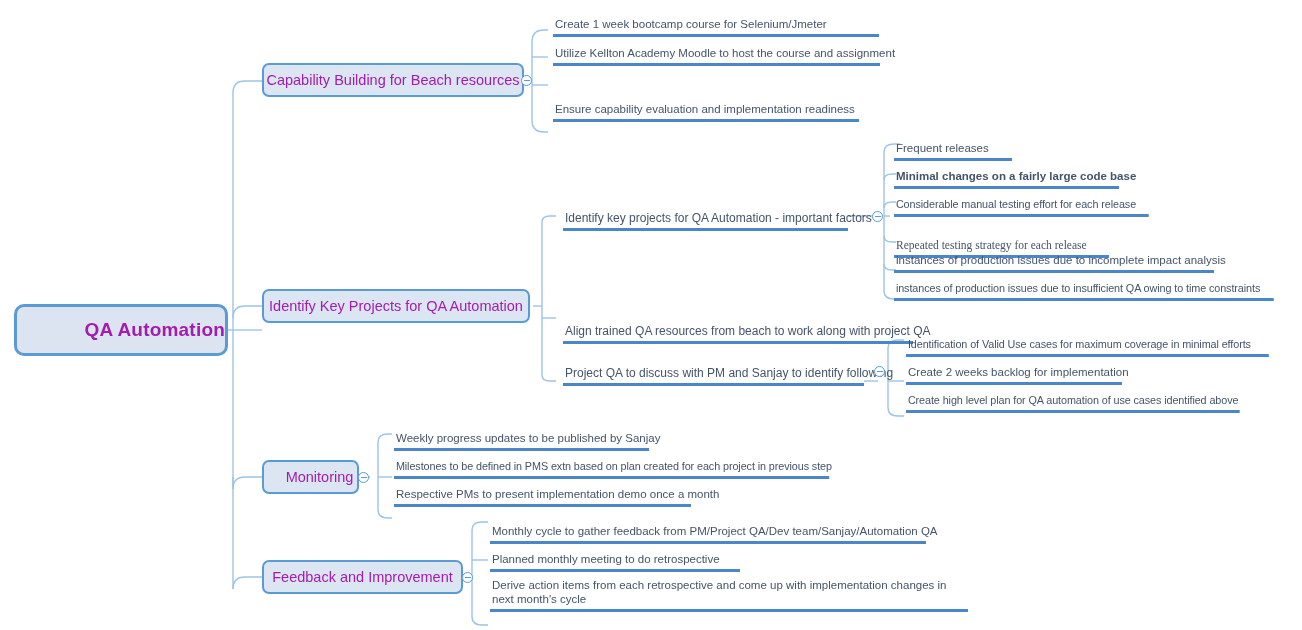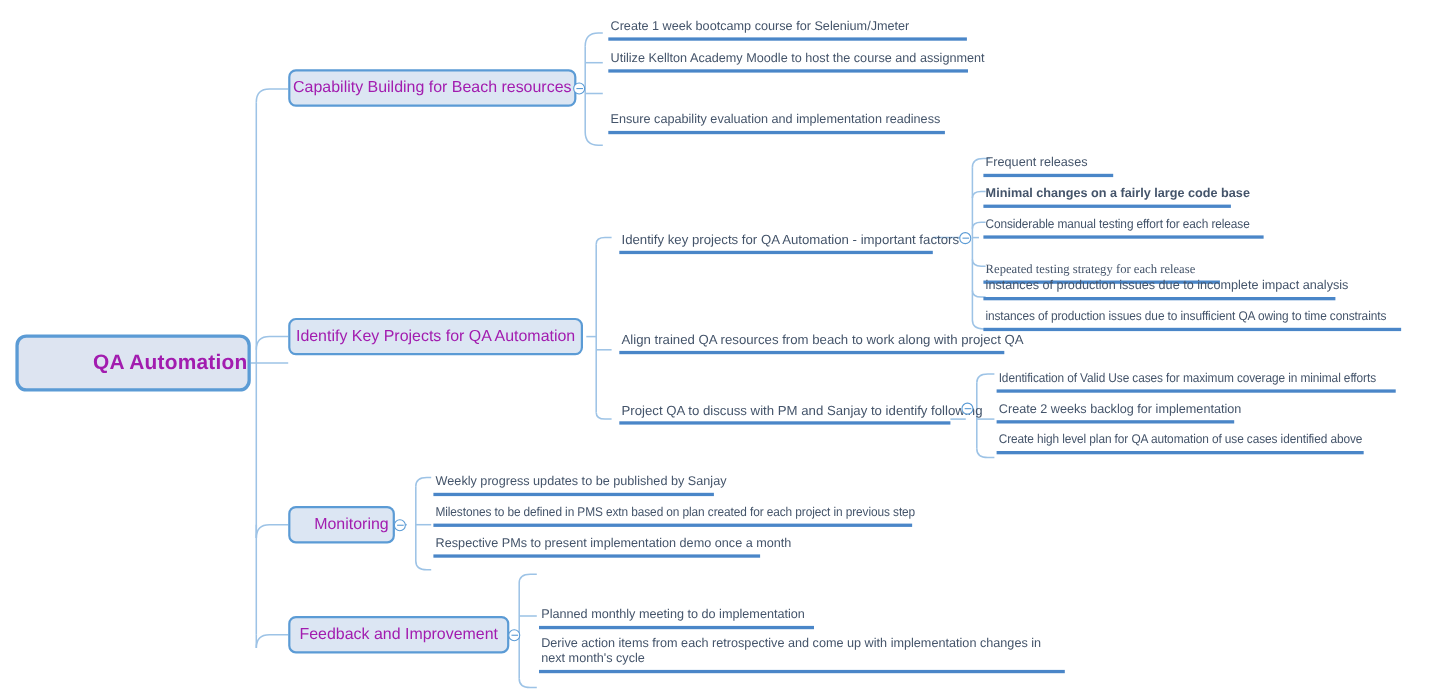--- a/index.html
+++ b/index.html
@@ -132,21 +132,21 @@
   <div class="leaf mid" style="left:563px;top:211px;width:285px;">Identify key projects for QA Automation - important factors</div>
   <div class="toggle" style="left:872px;top:211px;"></div>
 
   <div class="leaf" style="left:894px;top:141px;width:118px;">Frequent releases</div>
   <div class="leaf" style="left:894px;top:169px;width:225px;font-weight:bold;">Minimal changes on a fairly large code base</div>
   <div class="leaf cond" style="left:894px;top:197px;width:271px;">Considerable manual testing effort for each release</div>
   <div class="leaf" style="left:894px;top:238px;width:215px;font-family:Liberation Serif, serif;">Repeated testing strategy for each release</div>
   <div class="leaf" style="left:894px;top:253px;width:320px;">instances of production issues due to incomplete impact analysis</div>
   <div class="leaf cond" style="left:894px;top:281px;width:404px;">instances of production issues due to insufficient QA owing to time constraints</div>
 
-  <div class="leaf mid" style="left:563px;top:302px;width:350px;">Align trained QA resources from beach to work along with project QA</div>
+  <div class="leaf mid" style="left:563px;top:324px;width:350px;">Align trained QA resources from beach to work along with project QA</div>
 
   <div class="leaf mid" style="left:563px;top:366px;width:301px;">Project QA to discuss with PM and Sanjay to identify following</div>
   <div class="toggle" style="left:874px;top:366px;"></div>
 
   <div class="leaf cond" style="left:906px;top:337px;width:386px;">Identification of Valid Use cases for maximum coverage in minimal efforts</div>
   <div class="leaf" style="left:906px;top:365px;width:216px;">Create 2 weeks backlog for implementation</div>
   <div class="leaf cond" style="left:906px;top:393px;width:355px;">Create high level plan for QA automation of use cases identified above</div>
 
   <div class="node branch" style="left:262px;top:460px;width:97px;height:34px;padding-left:18px;">
     <span>Monitoring</span>
@@ -155,16 +155,17 @@
 
   <div class="leaf" style="left:394px;top:431px;width:255px;">Weekly progress updates to be published by Sanjay</div>
   <div class="leaf cond" style="left:394px;top:459px;width:463px;">Milestones to be defined in PMS extn based on plan created for each project in previous step</div>
   <div class="leaf" style="left:394px;top:487px;width:297px;">Respective PMs to present implementation demo once a month</div>
 
   <div class="node branch" style="left:262px;top:560px;width:201px;height:34px;">
     <span>Feedback and Improvement</span>
   </div>
   <div class="toggle" style="left:462px;top:572px;"></div>
 
-  <div class="leaf" style="left:490px;top:552px;width:250px;">Planned monthly meeting to do implementation</div>
+  <div class="leaf" style="left:490px;top:524px;width:436px;">Monthly cycle to gather feedback from PM/Project QA/Dev team/Sanjay/Automation QA</div>
+  <div class="leaf" style="left:490px;top:552px;width:250px;">Planned monthly meeting to do retrospective</div>
   <div class="leaf wrap" style="left:490px;top:578px;width:478px;">Derive action items from each retrospective and come up with implementation changes in next month's cycle</div>
 
 </div>
 
 </body></html>

